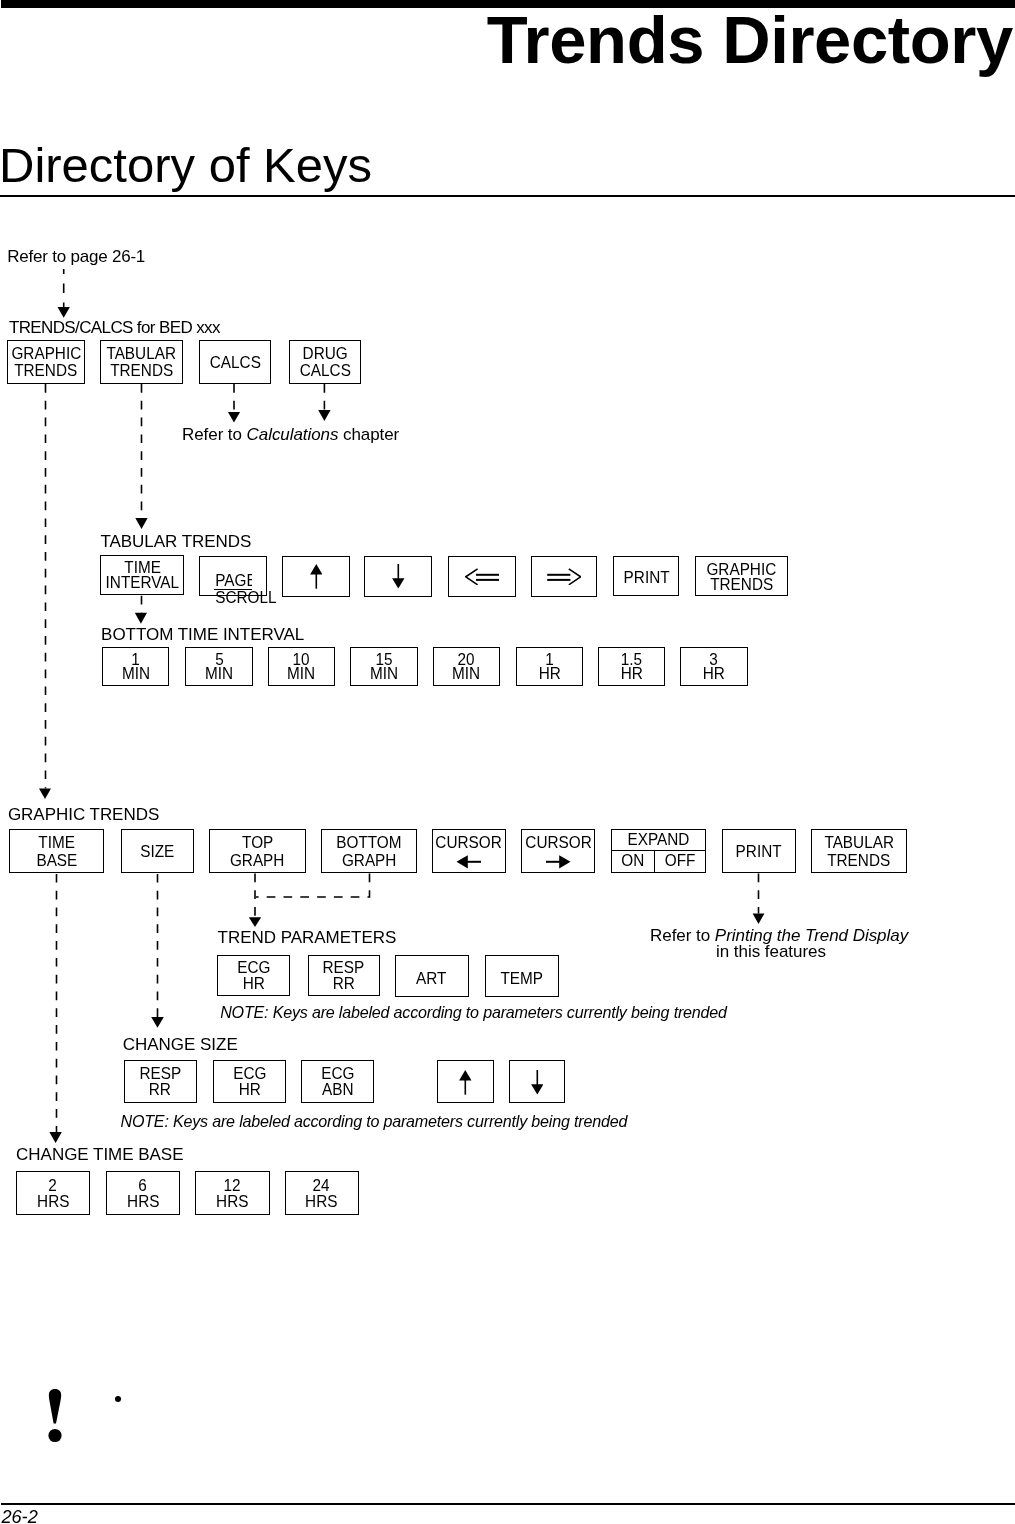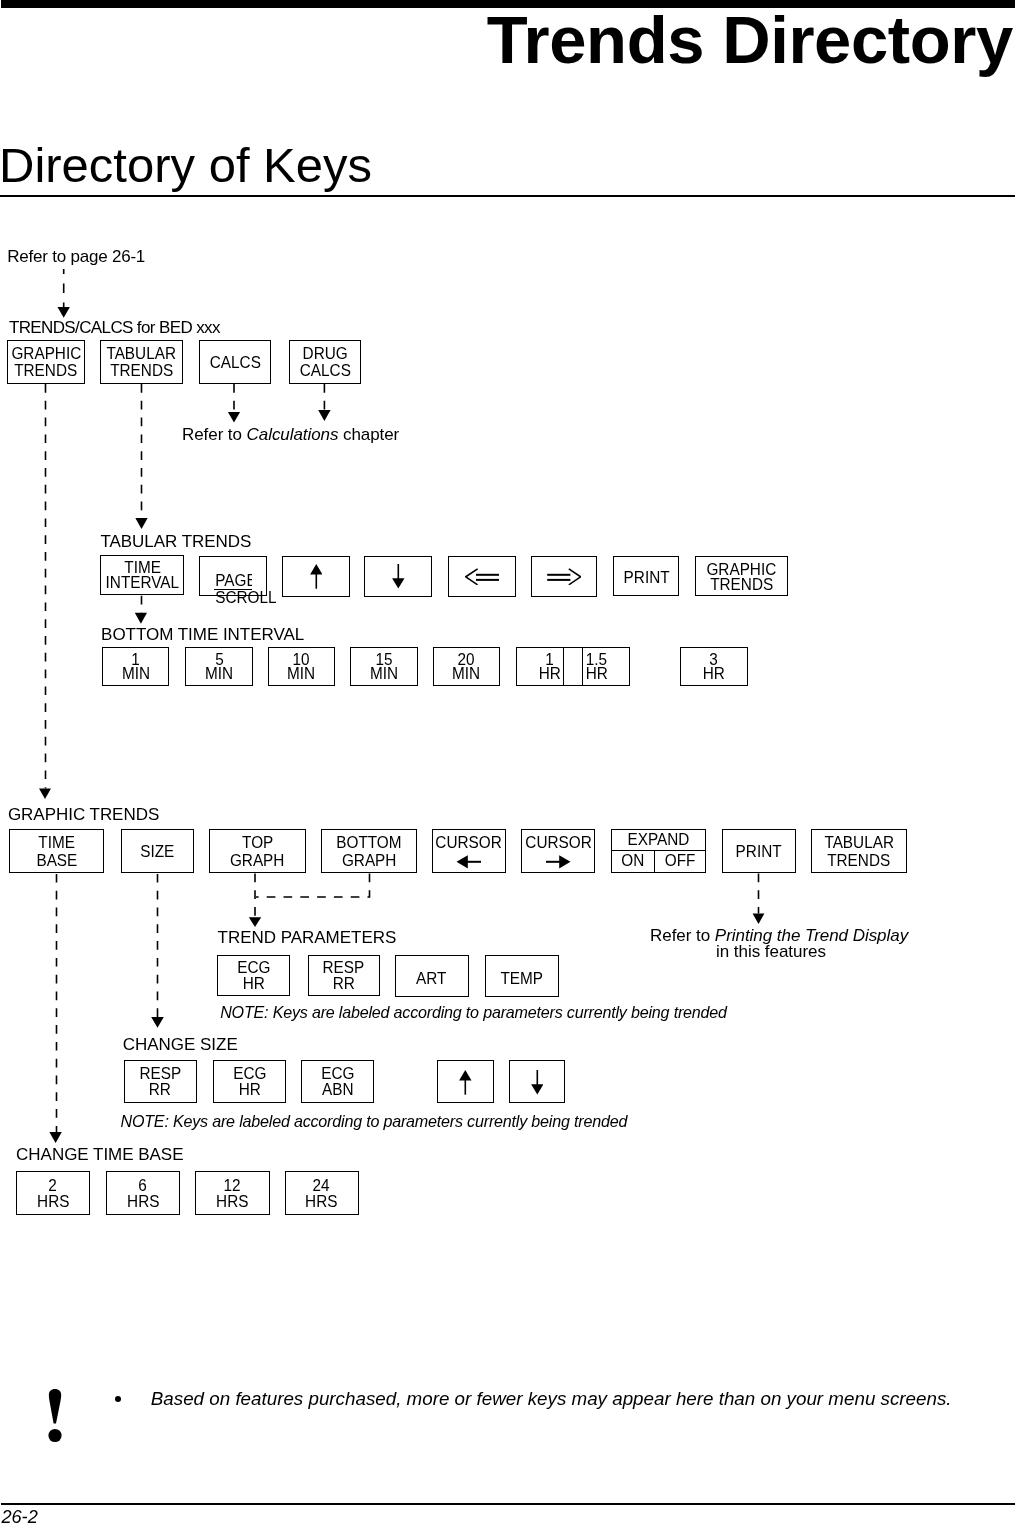--- a/index.html
+++ b/index.html
@@ -140,21 +140,21 @@
       <span class="ln">MIN</span>
     </div>
     <div class="key" style="left: 432.7px; top: 646.5px; width: 67.4px; height: 39.7px; line-height: 14.5px;">
       <span class="ln">20</span>
       <span class="ln">MIN</span>
     </div>
     <div class="key" style="left: 515.9px; top: 646.5px; width: 67.4px; height: 39.7px; line-height: 14.5px;">
       <span class="ln">1</span>
       <span class="ln">HR</span>
     </div>
-    <div class="key" style="left: 563px; top: 646.5px; width: 67.4px; height: 39.7px; line-height: 14.5px;">
+    <div class="key" style="left: 598px; top: 646.5px; width: 67.4px; height: 39.7px; line-height: 14.5px;">
       <span class="ln">1.5</span>
       <span class="ln">HR</span>
     </div>
     <div class="key" style="left: 680.2px; top: 646.5px; width: 67.4px; height: 39.7px; line-height: 14.5px;">
       <span class="ln">3</span>
       <span class="ln">HR</span>
     </div>
     <div class="lbl" style="left: 7.9px; top: 805.9px;">GRAPHIC TRENDS</div>
     <div class="key" style="left: 9.2px; top: 829.1px; width: 95.3px; height: 44.1px; line-height: 18.2px;">
       <span class="ln">TIME</span>
@@ -268,14 +268,13 @@
       <span class="ln">HRS</span>
     </div>
   </div>
 
 <div class="abs" id="footnote">
   <svg id="bangmark" width="14" height="54" viewBox="0 0 14 54" xmlns="http://www.w3.org/2000/svg">
     <path d="M6.95,0 C10.9,0 13.2,2.3 13.2,6.2 C13.2,8.6 12.5,12.3 11.4,17.4 L8.0,34.6 L5.6,34.6 L2.5,17.4 C1.5,12.2 0.85,8.5 0.85,6.2 C0.85,2.3 3.05,0 6.95,0 Z" fill="#000"></path>
     <circle cx="7" cy="46.5" r="6.6" fill="#000"></circle>
   </svg>
   <span id="fbullet">•</span>
-  <span id="ftext">Based on features purchased, more or fewer keys may appear here than on your menu screens.</span>
 </div>
 
 </body></html>

